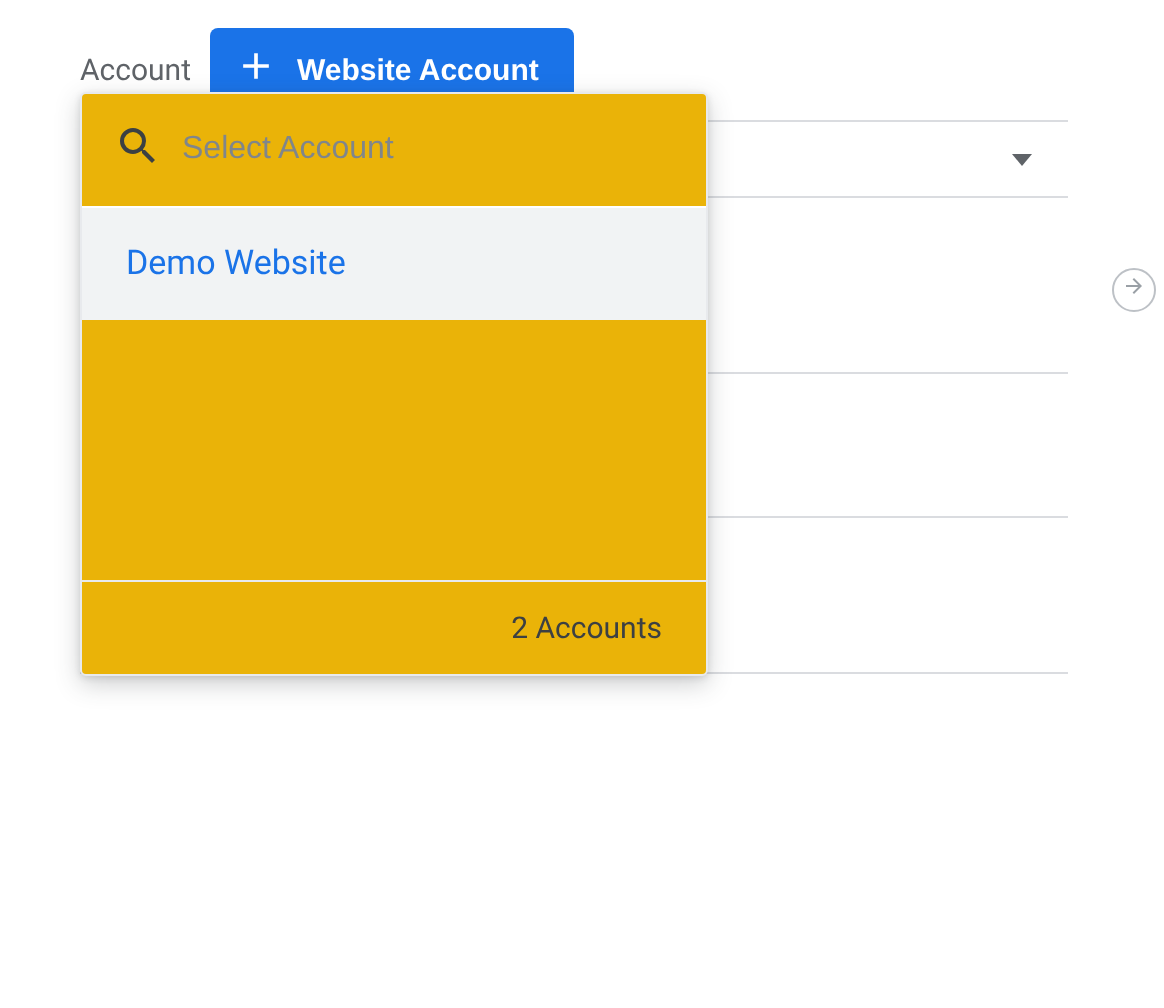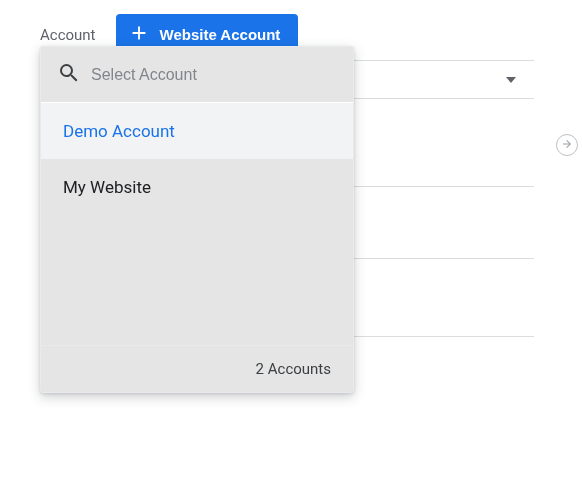--- a/index.html
+++ b/index.html
@@ -12,21 +12,21 @@
       font-size: 14px;
       color: #202124;
       width: 582px;
       height: 504px;
       position: relative;
       background: #fff;
     }
     .top-bar {
       display: flex;
       align-items: center;
-      gap: 20px;
+      gap: 9px;
       padding: 14px 0 14px 40px;
     }
     .account-label {
       font-size: 15px;
       color: #5f6368;
     }
     .create-btn {
       display: inline-flex;
       align-items: center;
       background: #1a73e8;
@@ -76,21 +76,21 @@
       font-size: 17px;
       color: #202124;
     }
     .panel-bg .row.r3 { height: 72px; }
     .panel-bg .row.r4 { height: 78px; }
     .dropdown {
       position: absolute;
       left: 40px;
       top: 46px;
       width: 314px;
-      background: #e5e5e5;
+      background: #eab308;
       border: 1px solid #e8eaed;
       border-radius: 3px;
       box-shadow: 0 4px 12px rgba(60,64,67,0.25), 0 1px 3px rgba(60,64,67,0.15);
       display: flex;
       flex-direction: column;
     }
     .search-row {
       display: flex;
       align-items: center;
       gap: 10px;
@@ -183,22 +183,21 @@
 
 <div class="dropdown">
   <div class="search-row">
     <span>
       <svg viewBox="0 0 24 24">
           <path d="M15.5 14h-.79l-.28-.27A6.471 6.471 0 0 0 16 9.5 6.5 6.5 0 1 0 9.5 16c1.61 0 3.09-.59 4.23-1.57l.27.28v.79l5 4.99L20.49 19l-4.99-5zM9.5 14A4.5 4.5 0 1 1 14 9.5 4.494 4.494 0 0 1 9.5 14z"></path>
         </svg>
     </span>
     <input class="search-input" type="text" placeholder="Select Account" style="">
   </div>
-  <div class="option selected">Demo Account</div>
-  <div class="option">My Website</div>
+  <div class="option selected">Demo Website</div>
   <div class="spacer"></div>
   <div class="footer">2 Accounts</div>
 </div>
 
 <div class="side-arrow">
   <span>
     <svg viewBox="0 0 24 24">
         <path d="M12 4l-1.41 1.41L16.17 11H4v2h12.17l-5.58 5.59L12 20l8-8z"></path>
       </svg>
   </span>

